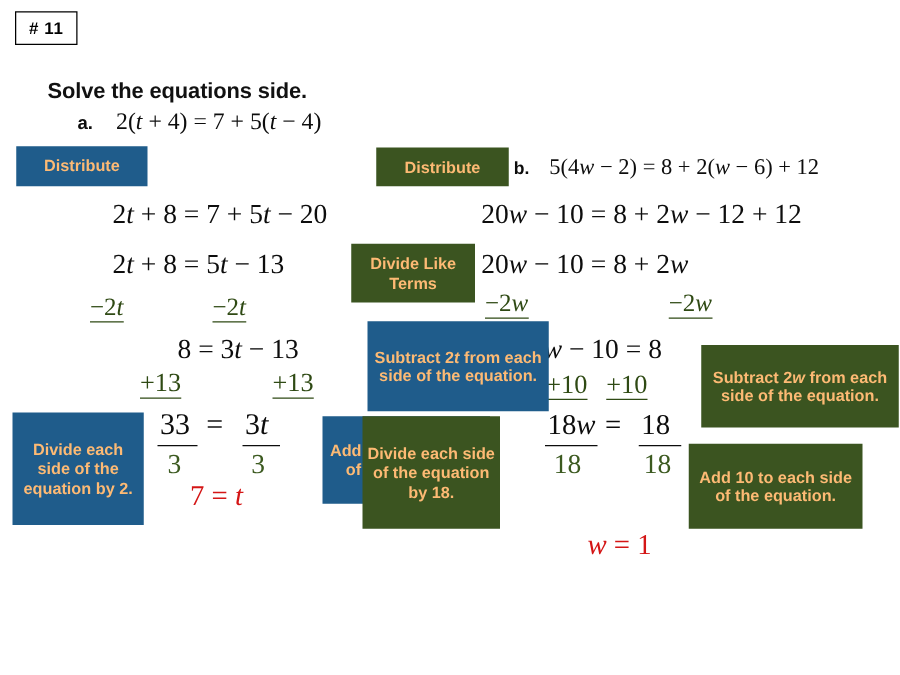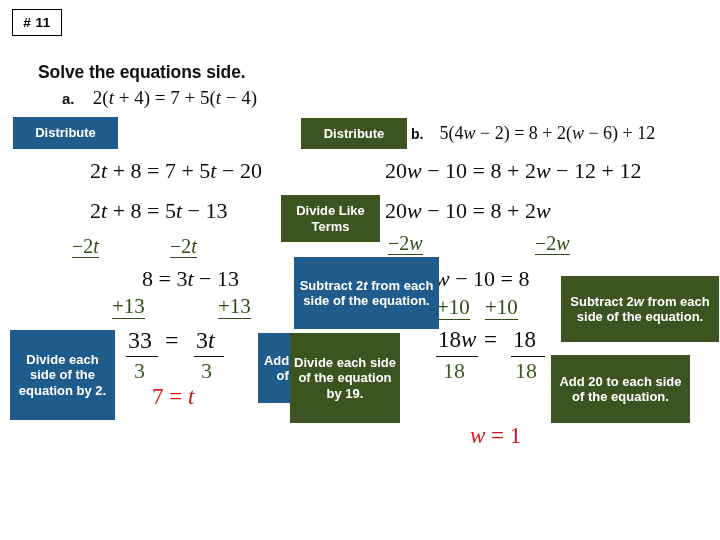--- a/index.html
+++ b/index.html
@@ -99,21 +99,21 @@
   .answer .v { font-style: italic; }
 
   
   .callout {
     position: absolute;
     box-sizing: border-box;
     display: flex;
     align-items: center;
     justify-content: center;
     text-align: center;
-    color: #ffffff;
+    color: #fdba74;
     font-family: "Liberation Sans", sans-serif;
     font-weight: bold;
     line-height: 1.18;
     padding: 15px 4px;
   }
   .callout .v { font-style: italic; }
   .blue  { background: #1f5c8b; }
   .green { background: #3b5420; }
 </style>
 </head>
@@ -218,19 +218,19 @@
   <div class="callout blue" style="left:294px; top:257px; width:145px; height:72px; font-size:13px;">
     <span>Subtract 2<span class="v">t</span> from each side of the equation.</span>
   </div>
 
   <div class="callout green" style="left:561px; top:276px; width:158px; height:66px; font-size:13px;">
     <span>Subtract 2<span class="v">w</span> from each side of the equation.</span>
   </div>
 
   <div class="callout blue" style="left:258px; top:333px; width:134px; height:70px; font-size:13px;">Add 13 to each side of the equation.</div>
 
-  <div class="callout green" style="left:290px; top:333px; width:110px; height:90px; font-size:13px;">Divide each side of the equation by 19.</div>
+  <div class="callout green" style="left:290px; top:333px; width:110px; height:90px; font-size:13px;">Divide each side of the equation by 18.</div>
 
   <div class="callout blue" style="left:10px; top:330px; width:105px; height:90px; font-size:13px;">Divide each side of the equation by 2.</div>
 
-  <div class="callout green" style="left:551px; top:355px; width:139px; height:68px; font-size:13px;">Add 20 to each side of the equation.</div>
+  <div class="callout green" style="left:551px; top:355px; width:139px; height:68px; font-size:13px;">Add 10 to each side of the equation.</div>
 
 </div>
 
 </body></html>

